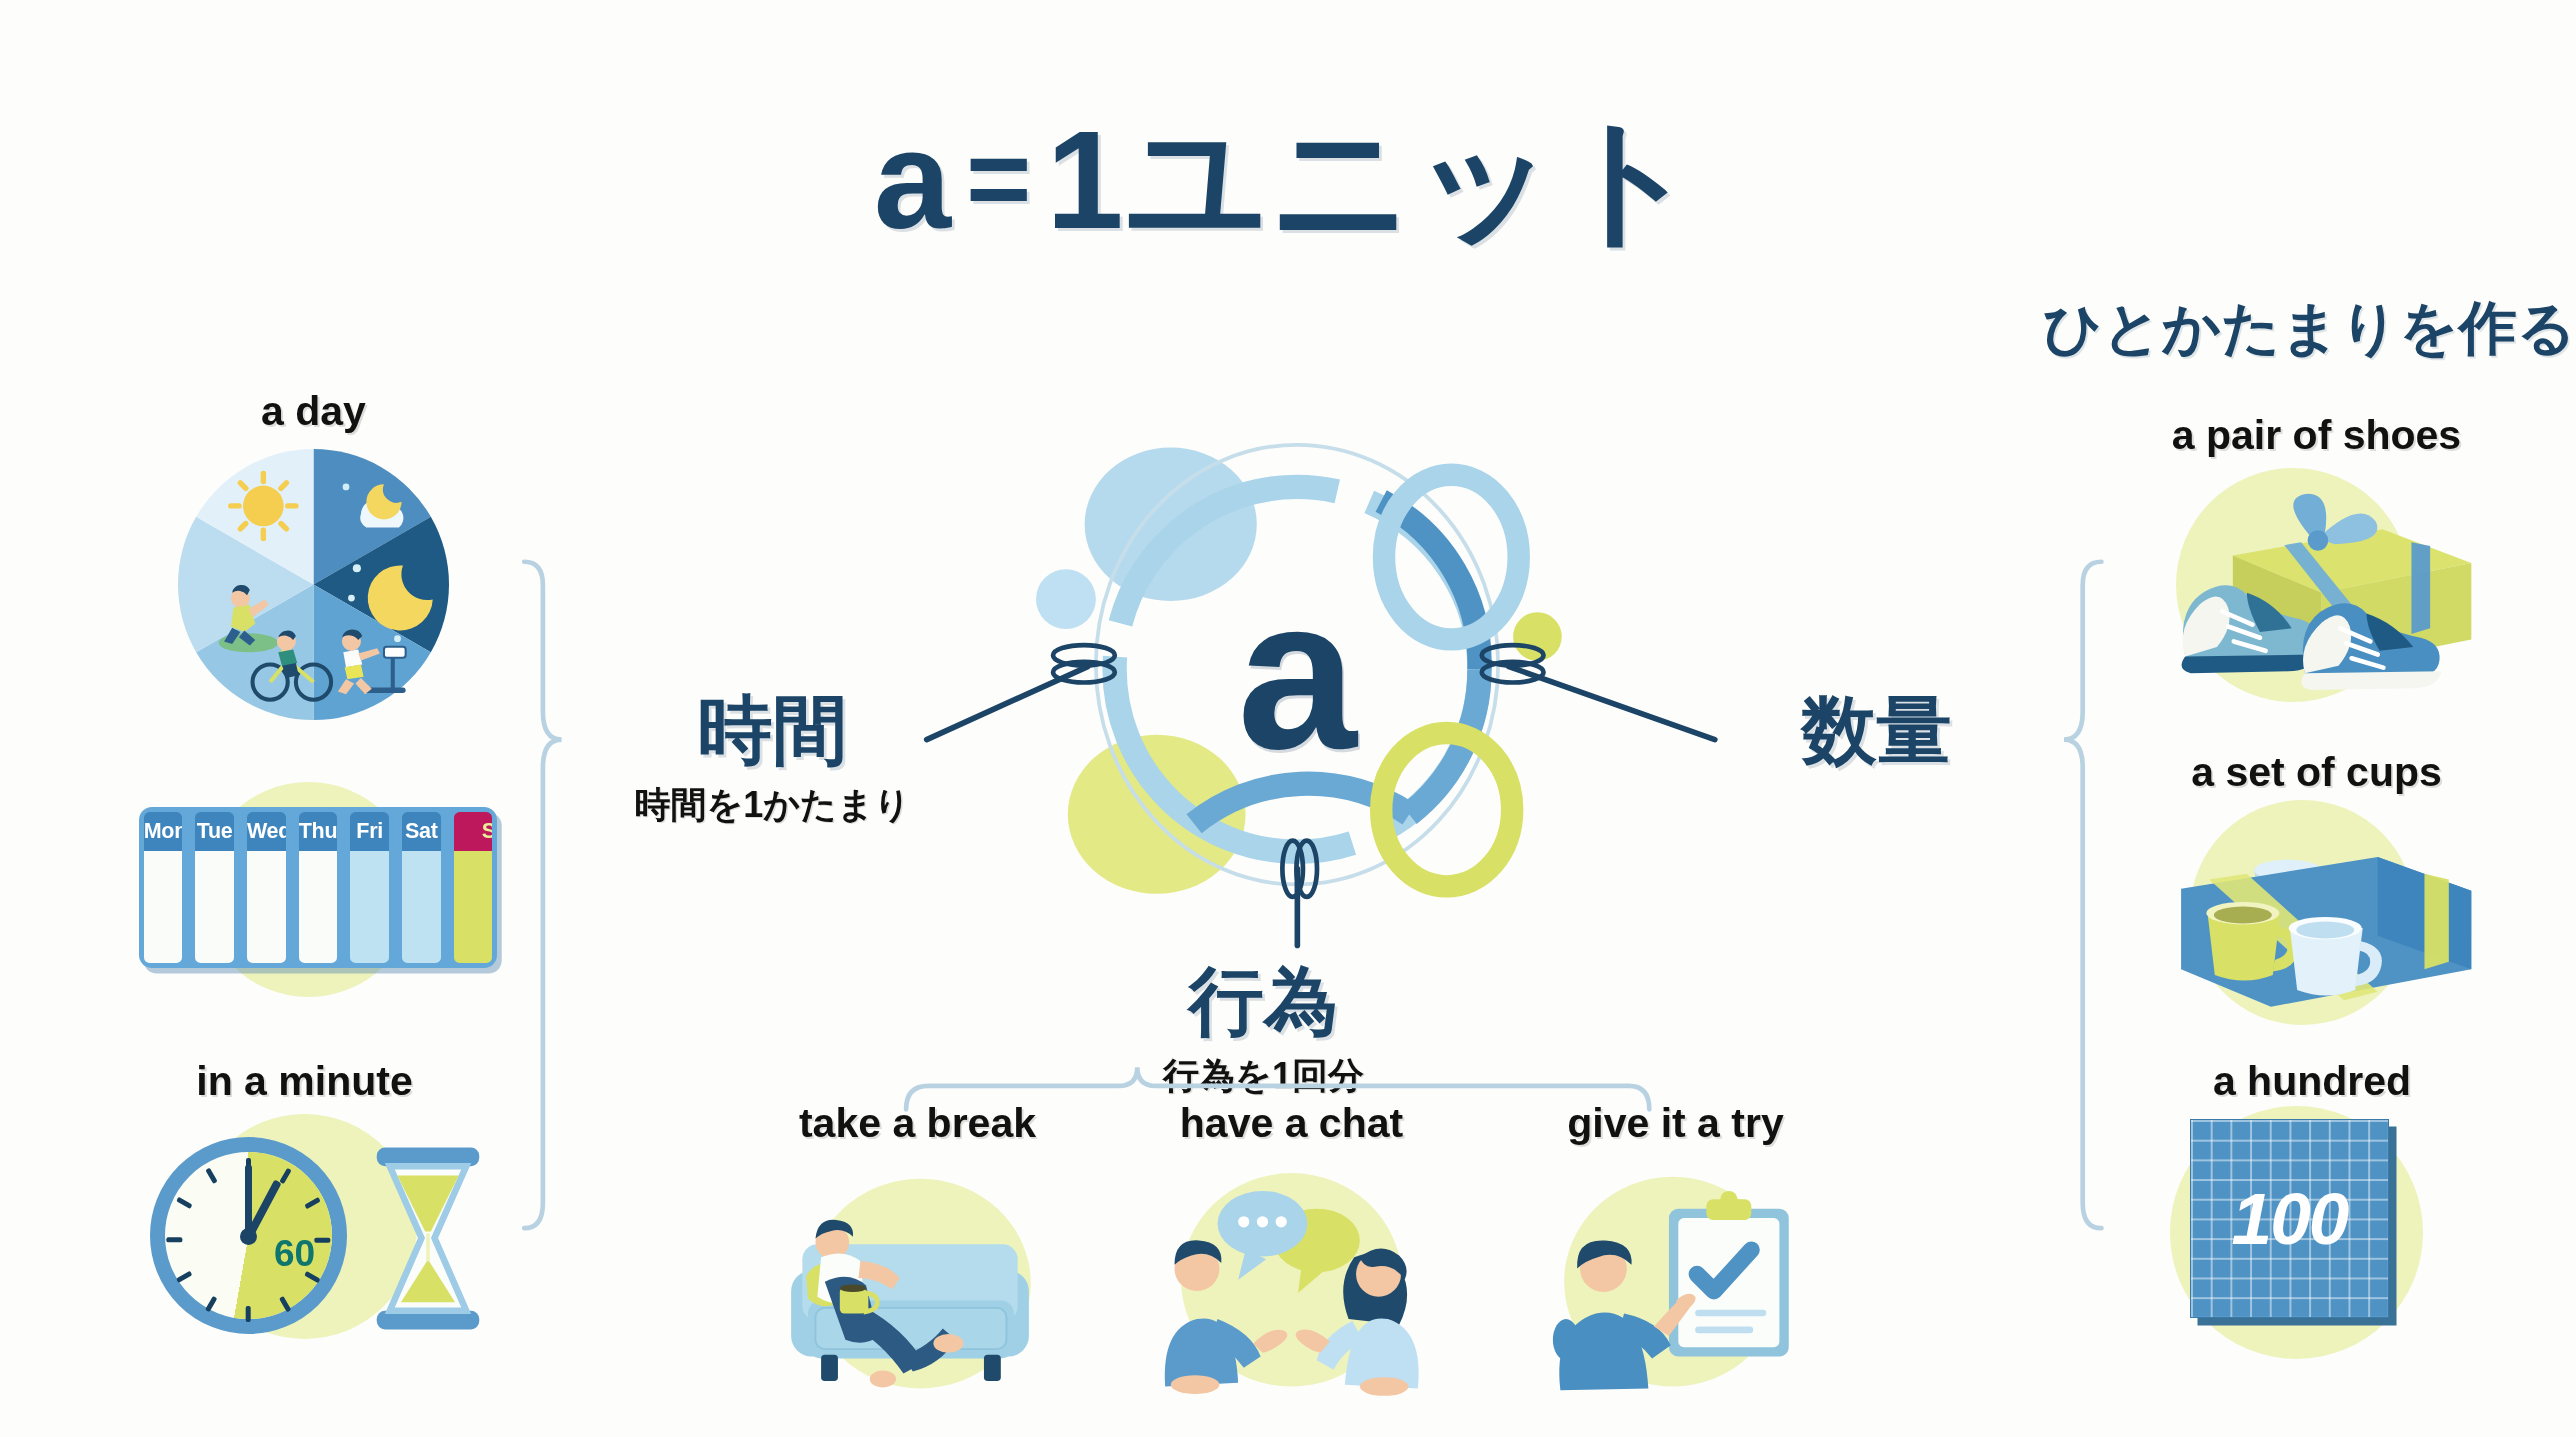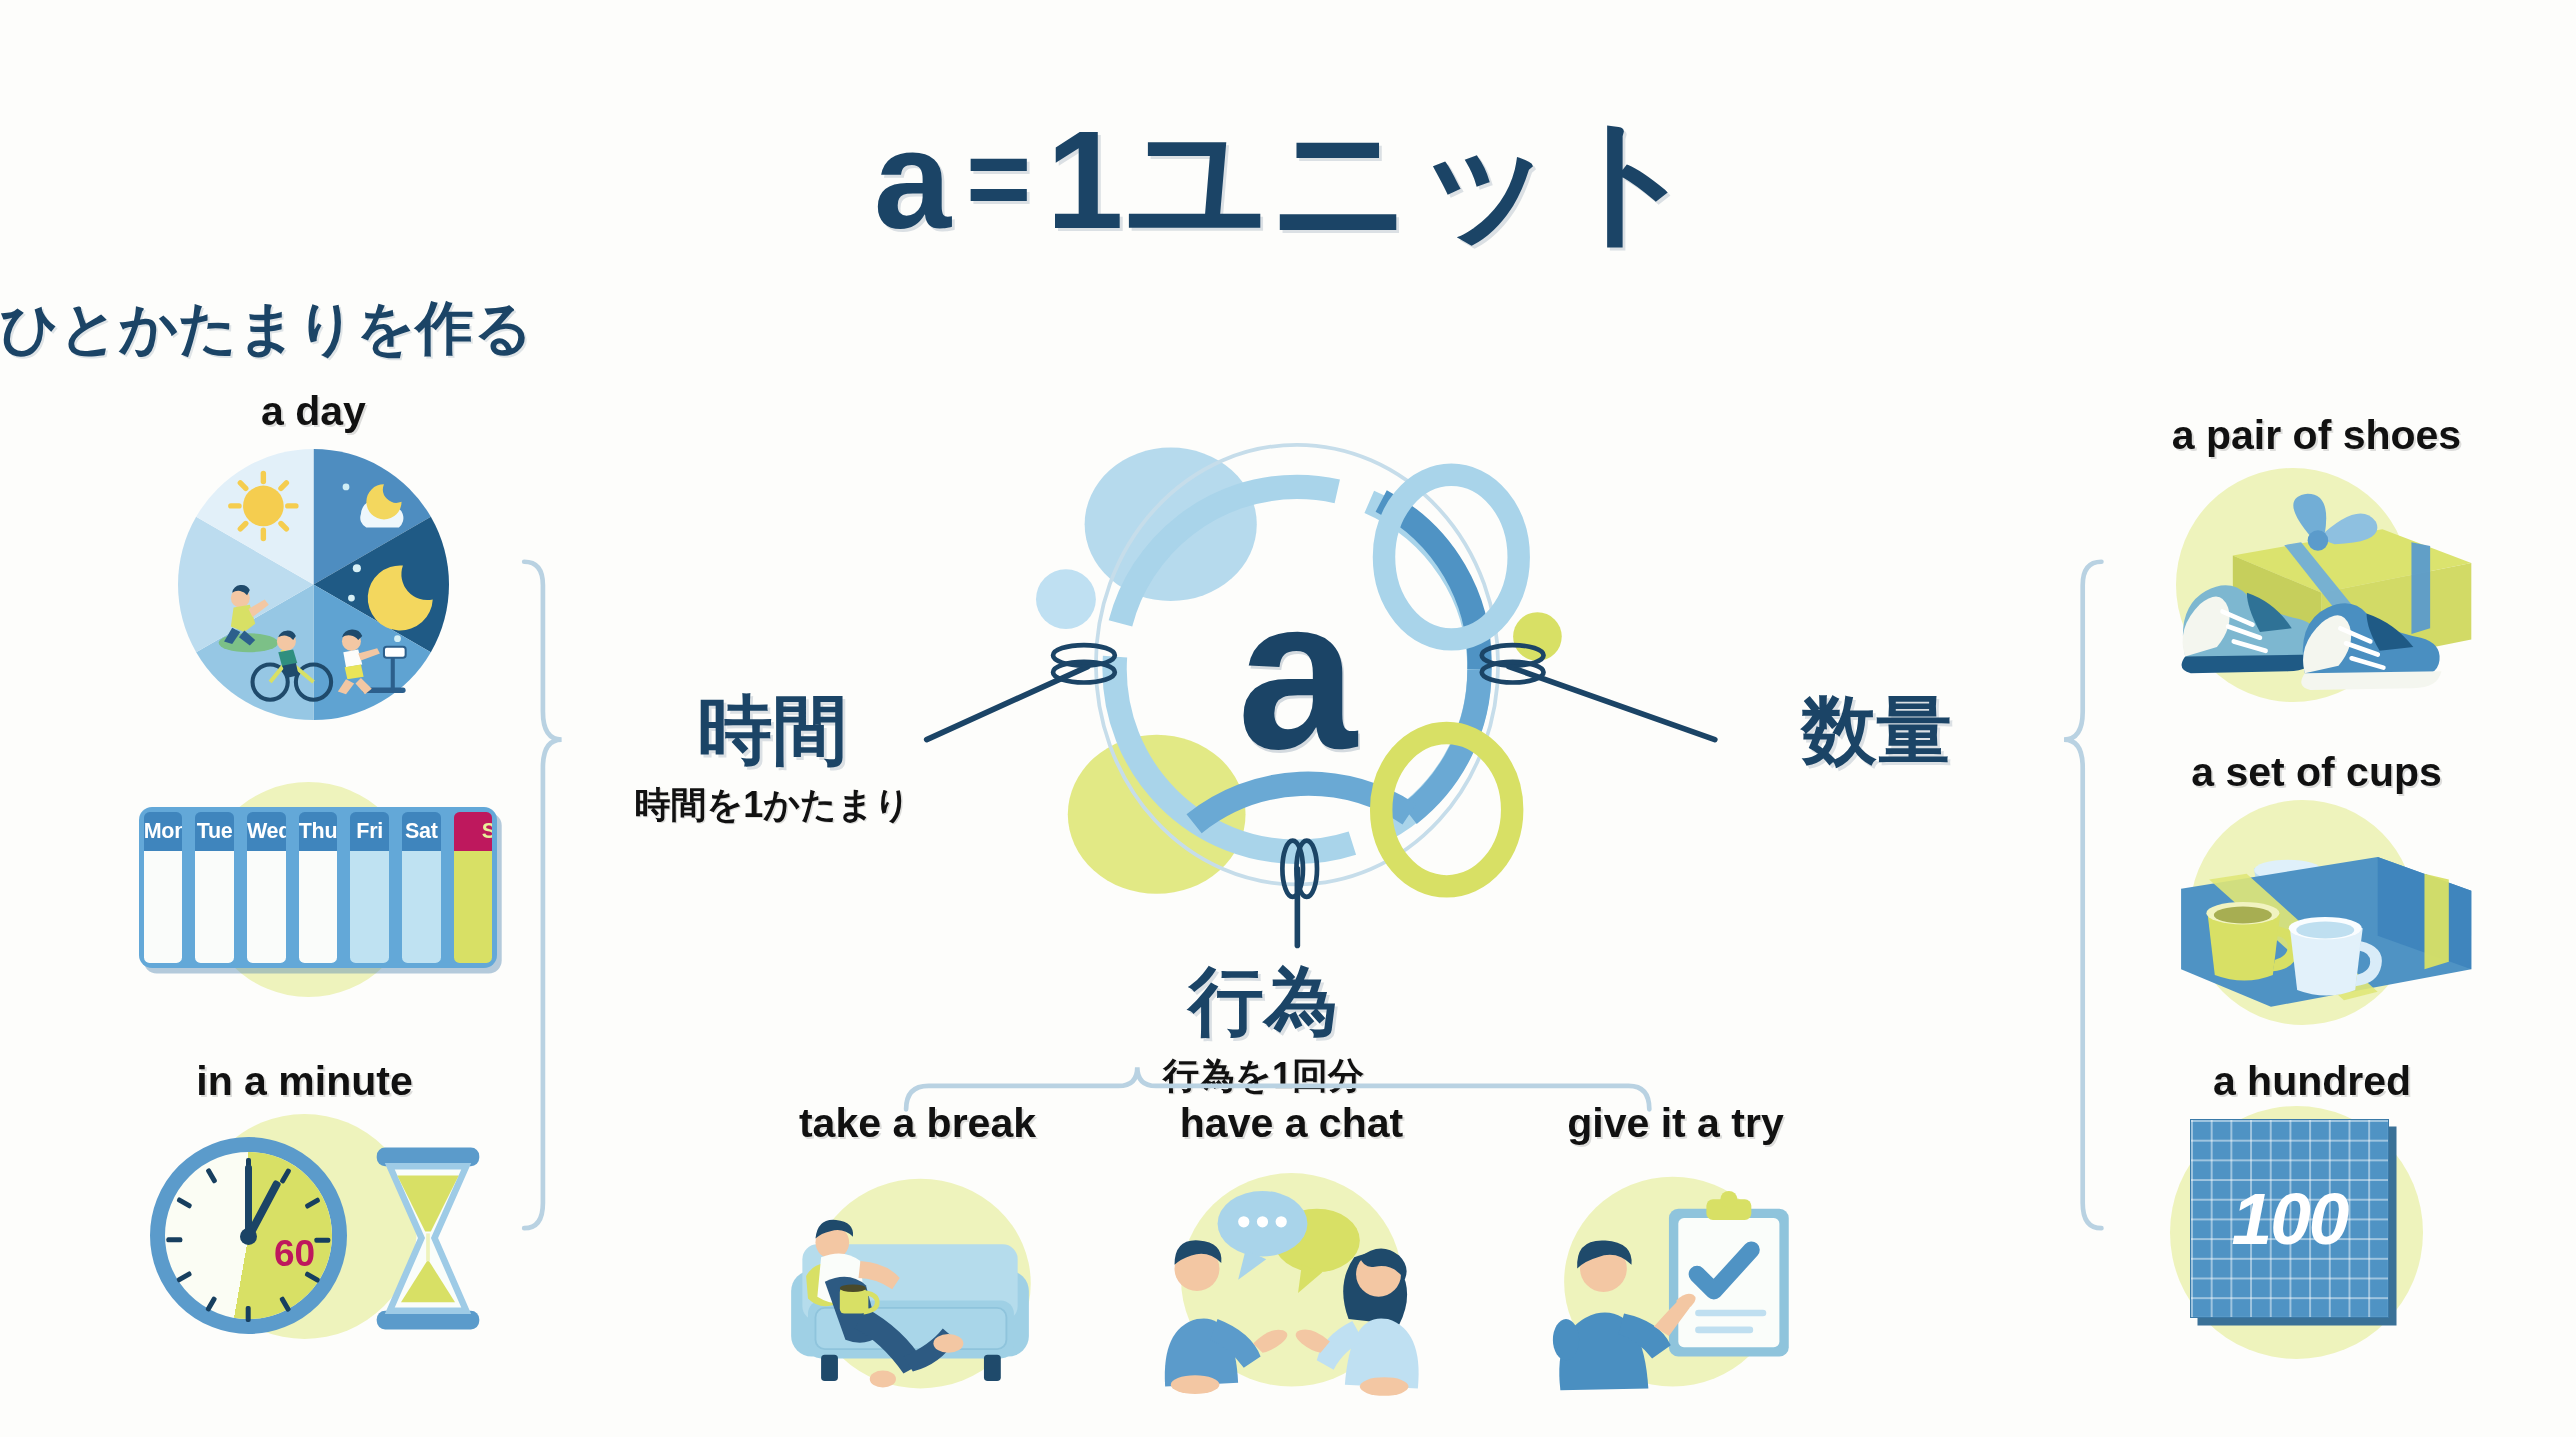--- a/index.html
+++ b/index.html
@@ -20,21 +20,21 @@
     position: absolute; top: 110px; left: 0; width: 100%;
     text-align: center;
     font-size: 139px; font-weight: 700; letter-spacing: 1.9px;
     color: #1b4466;
     line-height: 1;
     text-shadow: 2.8px 2.8px 0 rgba(120,140,160,.25);
   }
   .title .eq { font-size: 112px; padding: 0 13px; vertical-align: 11.2px; }
   .subtitle {
     position: absolute; top: 290px; left: 0; width: 100%;
-    text-align: left;
+    text-align: right;
     font-size: 58px; font-weight: 700;
     color: #1b4466;
     text-shadow: 1.9px 1.9px 0 rgba(120,140,160,.22);
   }
 
   
   .item-label {
     font-size: 41px; font-weight: 700; color: #111;
     text-align: center; white-space: nowrap;
     text-shadow: 1.9px 1.9px 0 rgba(160,160,160,.35);
@@ -83,21 +83,21 @@
     background: conic-gradient(from 0deg, #d8e065 0deg 190deg, transparent 190deg 360deg);
   }
   .tick { position: absolute; left: 50%; top: 5.6px; width: 4.7px; height: 16px;
           background: #173f5f; transform-origin: 50% 82px; margin-left: -2.3px; border-radius: 1.9px; }
   .hand { position: absolute; background: #1b4466; border-radius: 2.8px; transform-origin: 50% 100%; }
   .hand.min { width: 6.6px; height: 71px; left: 50%; top: calc(50% - 71px); margin-left: -3.3px; }
   .hand.hour { width: 7.5px; height: 62px; left: 50%; top: calc(50% - 62px); margin-left: -3.7px;
                transform: rotate(28deg); }
   .clock-pin { position: absolute; left: 50%; top: 50%; width: 17px; height: 17px;
                margin: -8.4px 0 0 -8.4px; background: #1b4466; border-radius: 50%; }
-  .clock-60 { position: absolute; left: 109px; top: 81px; font-size: 37px; font-weight: 700; color: #be185d; }
+  .clock-60 { position: absolute; left: 109px; top: 81px; font-size: 37px; font-weight: 700; color: #0f766e; }
   .hourglass { position: absolute; left: 223px; top: 19px; width: 110px; height: 183px; }
 
   
   .hub { position: absolute; left: 1007px; top: 412px; width: 580px; height: 524px; }
   .hub-a {
     position: absolute; left: 0; top: 0; width: 580px; height: 524px;
     display: flex; align-items: center; justify-content: center;
     font-size: 215px; font-weight: 700; color: #1b4466;
     text-shadow: 1.9px 2.8px 0 rgba(120,140,160,.3);
     z-index: 6;

